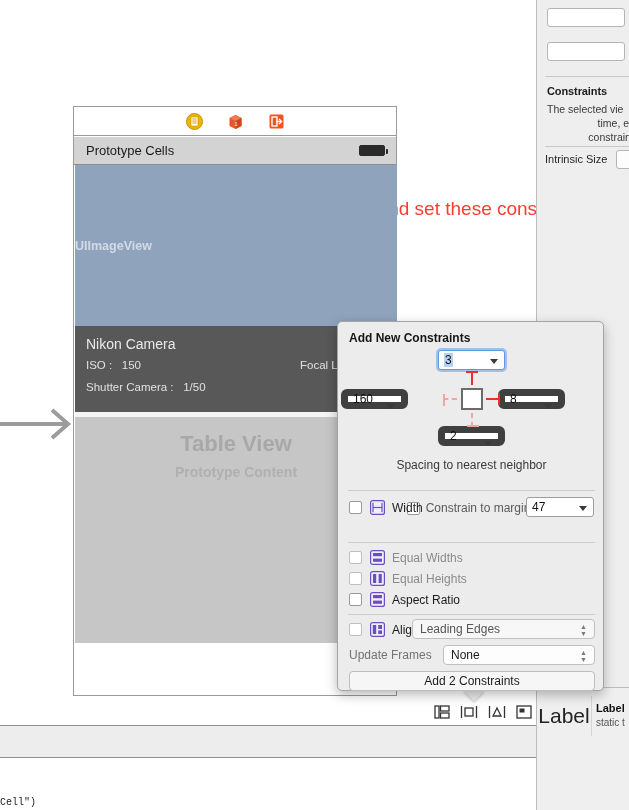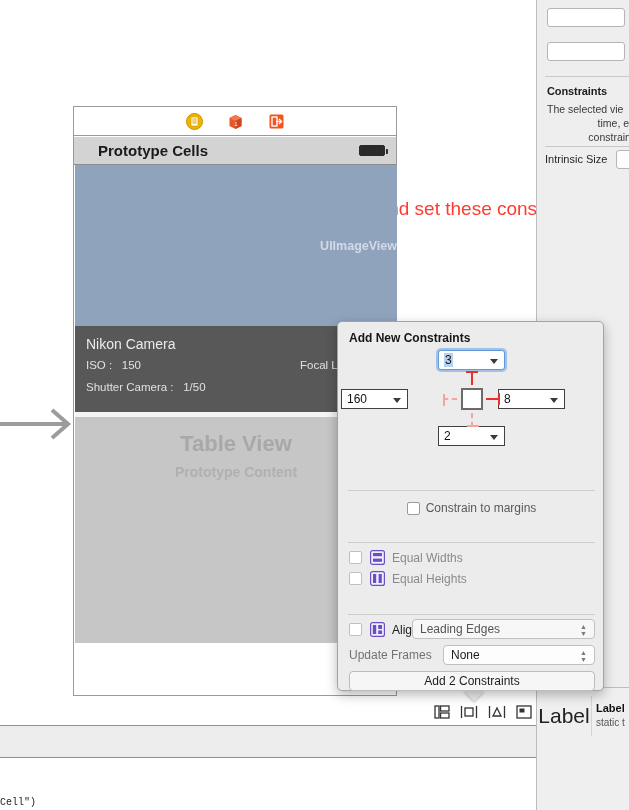--- a/index.html
+++ b/index.html
@@ -68,33 +68,33 @@
   .scene-dock {
     position:absolute; left:0; top:0; width:100%; height:29px;
     background:#ffffff; border-bottom:1px solid #9a9a9a;
     display:flex; align-items:center; justify-content:center; gap:24px;
   }
   .nav-bar {
     position:absolute; left:0; top:30px; width:100%; height:28px;
     background:#d3d3d3; border-bottom:1px solid #8d8d8d;
     display:flex; align-items:center;
   }
-  .nav-title { margin-left:24px; font-size:15px; font-weight:bold; color:#1a1a1a; }
+  .nav-title { margin-left:12px; font-size:13px; font-weight:normal; color:#1a1a1a; }
   .battery {
     position:absolute; right:11px; top:8px; width:26px; height:11px;
     border:1px solid #2a2a2a; border-radius:2px; background:#2a2a2a;
   }
   .battery:after {
     content:""; position:absolute; right:-4px; top:3px; width:2px; height:5px;
     background:#2a2a2a; border-radius:0 1px 1px 0;
   }
 
   .img-cell {
     position:absolute; left:1px; top:58px; width:322px; height:161px;
-    background:#8fa3bd; display:flex; align-items:center; justify-content:flex-end;
+    background:#8fa3bd; display:flex; align-items:center; justify-content:flex-start;
   }
   .img-cell-label { font-size:12.5px; font-weight:bold; color:#d2dae6; }
 
   .info-cell {
     position:absolute; left:1px; top:219px; width:322px; height:86px;
     background:#585858; color:#e6e6e6;
   }
   .info-title { position:absolute; left:11px; top:10px; font-size:14px; color:#eaeaea; }
   .info-iso   { position:absolute; left:11px; top:33px; font-size:11.5px; color:#e0e0e0; }
   .info-focal { position:absolute; left:225px; top:33px; font-size:11.5px; color:#e0e0e0; white-space:nowrap; }
@@ -140,21 +140,21 @@
     position:absolute; left:463px; top:690px; width:0; height:0;
     border-left:11px solid transparent; border-right:11px solid transparent;
     border-top:11px solid #ececec;
     filter: drop-shadow(0 2px 1px rgba(0,0,0,0.18));
   }
   .pop-title { position:absolute; left:11px; top:9px; font-size:12px; font-weight:bold; color:#161616; }
 
   
   .sw { position:absolute; left:0; top:28px; width:267px; height:130px; }
   .combo {
-    position:absolute; background:#ffffff; border:1px solid #404040; border-radius:0;
+    position:absolute; background:#ffffff; border:7px solid #404040; border-radius:6px;
     height:20px; font-size:12px; color:#111; display:flex; align-items:center;
   }
   .combo .val { margin-left:5px; }
   .combo .tri {
     position:absolute; right:6px; top:8px; width:0; height:0;
     border-left:4px solid transparent; border-right:4px solid transparent;
     border-top:5px solid #3a3a3a;
   }
   .combo-top {
     left:100px; top:0px; width:67px;
@@ -402,29 +402,44 @@
         <span class="val">2</span>
         <span class="tri"></span>
       </div>
 
       <div class="box-center"></div>
       <div class="strut-top"></div>
       <div class="strut-right"></div>
       <div class="strut-left"></div>
       <div class="strut-bottom"></div>
 
+      <div class="sw-caption">Spacing to nearest neighbor</div>
 
       <div class="margins-row">
         <span class="ckbox" style="margin-left:0;"></span>
         <span>Constrain to margins</span>
       </div>
     </div>
 
     <div class="pop-sep" style="top:168px;"></div>
 
+    <div class="crow" style="top:175px;">
+      <span class="ckbox"></span>
+      <svg class="cicon" viewBox="0 0 15 15">
+        <rect x="0.6" y="0.6" width="13.8" height="13.8" rx="2" fill="#f0eefb" stroke="#6b4fc2" stroke-width="1.2"></rect>
+        <line x1="3" y1="2.8" x2="3" y2="12.2" stroke="#6b4fc2" stroke-width="1.2"></line>
+        <line x1="12" y1="2.8" x2="12" y2="12.2" stroke="#6b4fc2" stroke-width="1.2"></line>
+        <line x1="3" y1="7.5" x2="12" y2="7.5" stroke="#6b4fc2" stroke-width="1.2"></line>
+      </svg>
+      <span class="clabel">Width</span>
+      <span class="cval">
+        <span class="val">47</span>
+        <span class="tri"></span>
+      </span>
+    </div>
 
 
     <div class="pop-sep" style="top:220px;"></div>
 
     <div class="crow" style="top:225px;">
       <span class="ckbox dim"></span>
       <svg class="cicon" viewBox="0 0 15 15">
         <rect x="0.6" y="0.6" width="13.8" height="13.8" rx="2" fill="#f0eefb" stroke="#6b4fc2" stroke-width="1.2"></rect>
         <rect x="3" y="3" width="9" height="3.2" fill="#6b4fc2"></rect>
         <rect x="3" y="8.6" width="9" height="3.2" fill="#6b4fc2"></rect>
@@ -435,20 +450,29 @@
     <div class="crow" style="top:246px;">
       <span class="ckbox dim"></span>
       <svg class="cicon" viewBox="0 0 15 15">
         <rect x="0.6" y="0.6" width="13.8" height="13.8" rx="2" fill="#f0eefb" stroke="#6b4fc2" stroke-width="1.2"></rect>
         <rect x="3" y="3" width="3.2" height="9" fill="#6b4fc2"></rect>
         <rect x="8.6" y="3" width="3.2" height="9" fill="#6b4fc2"></rect>
       </svg>
       <span class="clabel dim">Equal Heights</span>
     </div>
 
+    <div class="crow" style="top:267px;">
+      <span class="ckbox"></span>
+      <svg class="cicon" viewBox="0 0 15 15">
+        <rect x="0.6" y="0.6" width="13.8" height="13.8" rx="2" fill="#f0eefb" stroke="#6b4fc2" stroke-width="1.2"></rect>
+        <rect x="3" y="3" width="9" height="3.2" fill="#6b4fc2"></rect>
+        <rect x="3" y="8.6" width="9" height="3.2" fill="#6b4fc2"></rect>
+      </svg>
+      <span class="clabel">Aspect Ratio</span>
+    </div>
 
     <div class="pop-sep" style="top:292px;"></div>
 
     <div class="crow" style="top:297px;">
       <span class="ckbox dim"></span>
       <svg class="cicon" viewBox="0 0 15 15">
         <rect x="0.6" y="0.6" width="13.8" height="13.8" rx="2" fill="#f0eefb" stroke="#6b4fc2" stroke-width="1.2"></rect>
         <rect x="2.8" y="3" width="3.4" height="9" fill="#6b4fc2"></rect>
         <rect x="8.2" y="3" width="3.8" height="4" fill="#6b4fc2"></rect>
         <rect x="8.2" y="8.4" width="3.8" height="3.6" fill="#6b4fc2"></rect>

